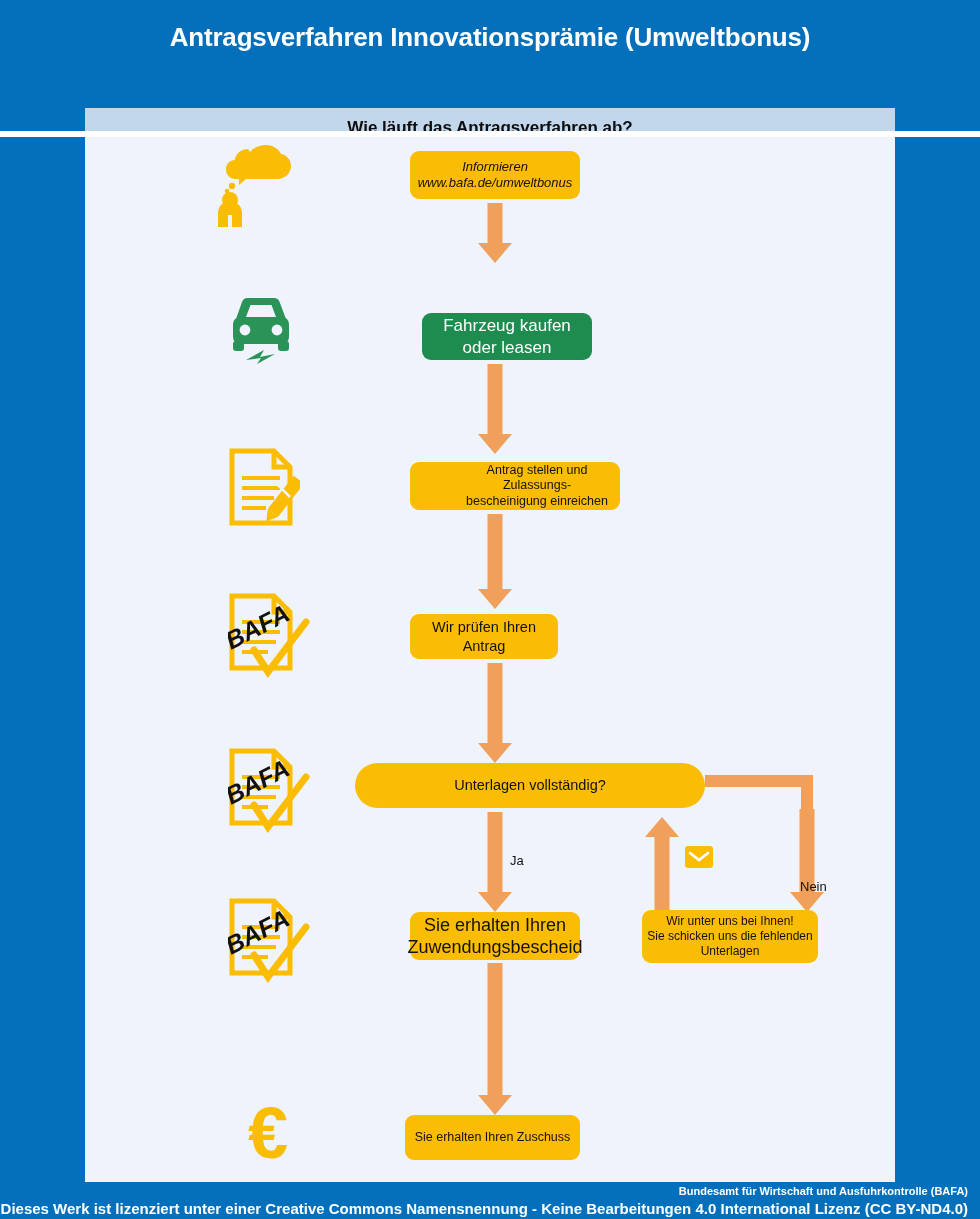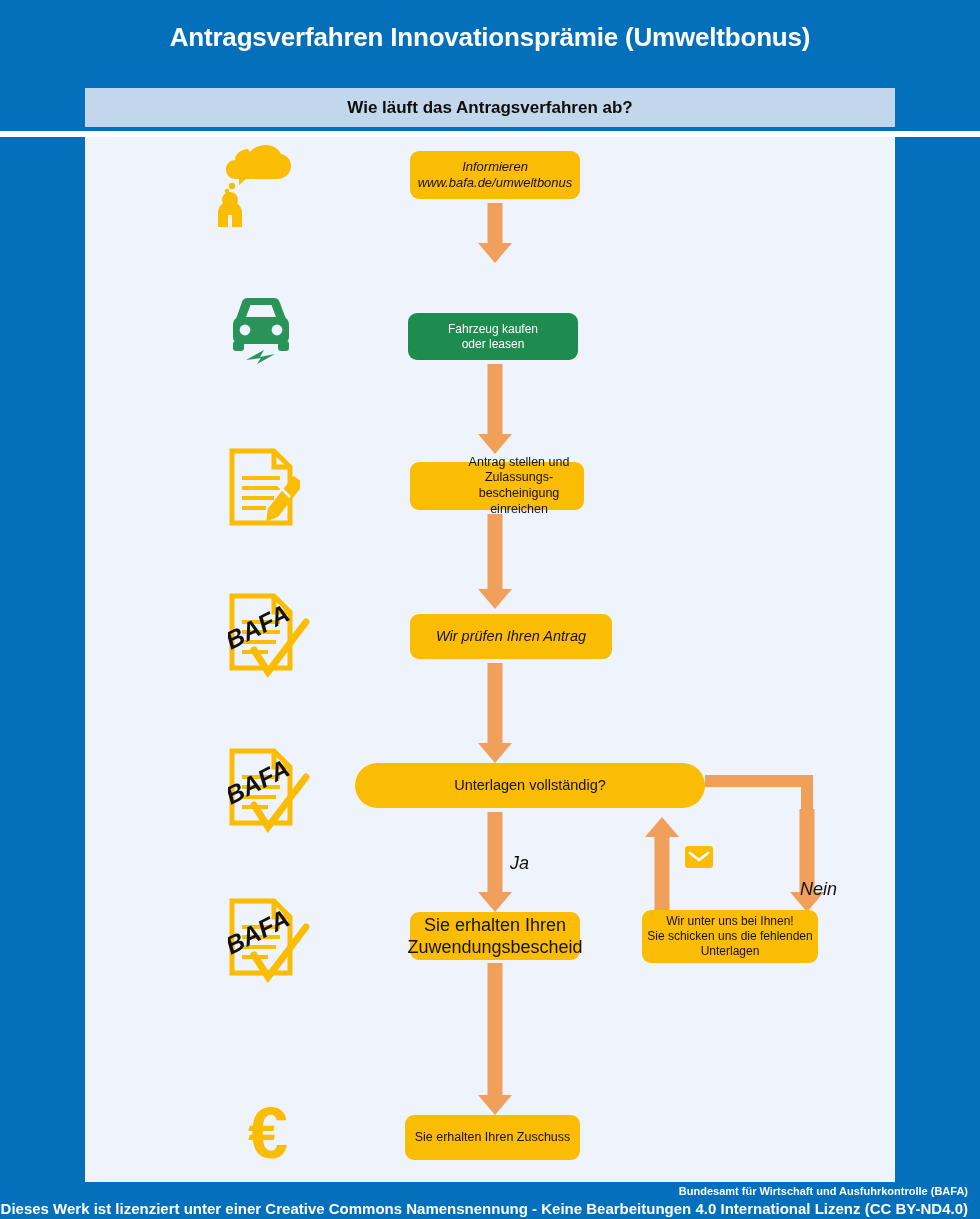--- a/index.html
+++ b/index.html
@@ -15,21 +15,21 @@
     position:absolute;left:0;top:0;width:980px;height:88px;
     background:#0470bc;
   }
   #page-title{
     position:absolute;left:0;top:22px;width:980px;
     text-align:center;color:#ffffff;
     font-size:26px;font-weight:bold;letter-spacing:-.2px;
     font-family:"Liberation Sans", sans-serif;
   }
   #subheader-band{
-    position:absolute;left:85px;top:88px;width:810px;height:39px;
+    position:absolute;left:85px;top:108px;width:810px;height:39px;
     background:#c2d6ec;
   }
   #subheader-text{
     position:absolute;left:0;top:10px;width:810px;text-align:center;
     color:#0d0d0d;font-size:17px;font-weight:bold;
   }
   #white-rule{
     position:absolute;left:0;top:131px;width:980px;height:6px;background:#ffffff;
   }
   
@@ -79,21 +79,21 @@
     width:15px;background:#f0a05a;
   }
   .arrow-up .head{
     position:absolute;left:50%;top:0;transform:translateX(-50%);
     width:0;height:0;border-left:17px solid transparent;
     border-right:17px solid transparent;border-bottom:20px solid #f0a05a;
   }
   .elbow-h{position:absolute;height:12px;background:#f0a05a;}
   .elbow-v{position:absolute;width:12px;background:#f0a05a;}
   .branch-label{
-    position:absolute;font-size:18px;font-style:italic;color:#111111;
+    position:absolute;font-size:13px;color:#111111;
   }
   
   .icon{position:absolute;}
 </style>
 </head>
 <body>
 
 <div id="title-bar">
   <div id="page-title">Antragsverfahren Innovationsprämie (Umweltbonus)</div>
 </div>
@@ -196,45 +196,45 @@
       <div>Informieren</div>
       <div>www.bafa.de/umweltbonus</div>
     </div>
   </div>
 
   <div class="arrow-down" style="left:390px;top:66px;width:40px;height:60px;">
     <div class="shaft" style="height:42px;"></div>
       <div class="head"></div>
   </div>
 
-  <div class="node green" style="left:323px;top:176px;width:170px;height:47px;font-size:12px;">
+  <div class="node green" style="left:337px;top:176px;width:170px;height:47px;font-size:17px;">
     <div>
       <div>Fahrzeug kaufen</div>
       <div>oder leasen</div>
     </div>
   </div>
 
   <div class="arrow-down" style="left:390px;top:227px;width:40px;height:90px;">
     <div class="shaft" style="height:72px;"></div>
       <div class="head"></div>
   </div>
 
-  <div class="node yellow" style="left:325px;top:325px;width:174px;height:48px;font-size:12.5px;padding-left:44px;">
+  <div class="node yellow" style="left:325px;top:325px;width:210px;height:48px;font-size:12.5px;padding-left:44px;">
     <div>
       <div>Antrag stellen und Zulassungs-</div>
       <div>bescheinigung einreichen</div>
     </div>
   </div>
 
   <div class="arrow-down" style="left:390px;top:377px;width:40px;height:95px;">
     <div class="shaft" style="height:77px;"></div>
       <div class="head"></div>
   </div>
 
-  <div class="node yellow" style="left:325px;top:477px;width:202px;height:45px;font-size:14.5px;font-style:italic;">
+  <div class="node yellow" style="left:325px;top:477px;width:148px;height:45px;font-size:14.5px;">
     <div>Wir prüfen Ihren Antrag</div>
   </div>
 
   <div class="arrow-down" style="left:390px;top:526px;width:40px;height:100px;">
     <div class="shaft" style="height:82px;"></div>
       <div class="head"></div>
   </div>
 
   <div class="node pill" style="left:270px;top:626px;width:350px;height:45px;font-size:14.5px;">
     <div>Unterlagen vollständig?</div>

